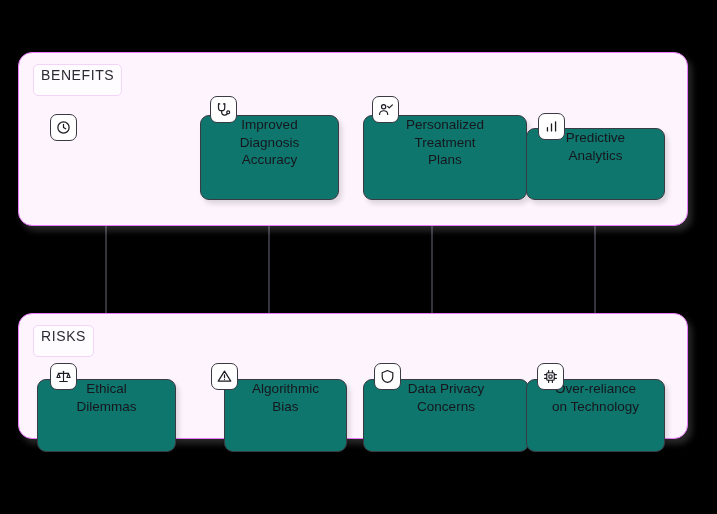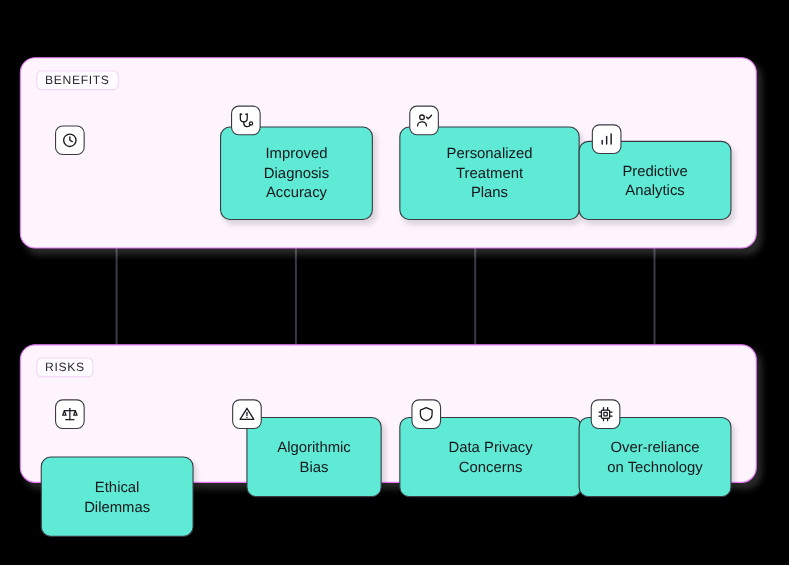--- a/index.html
+++ b/index.html
@@ -46,47 +46,46 @@
     text-decoration: underline;
   }
 
   .section-badge {
     position: absolute;
     left: 14px;
     top: 11px;
     background: #fefcff;
     border: 1.3px solid #f3d5f8;
     border-radius: 5px;
-    padding: 3px 7px 2px 7px;
-    font-size: 11px;
+    padding: 3px 7px 13px 7px;
+    font-size: 14px;
     letter-spacing: 0.6px;
     color: #2b2b33;
     line-height: 1;
     font-family: "Liberation Sans", sans-serif;
   }
 
   
   #connectors {
     position: absolute;
     left: 0; top: 0;
     width: 717px;
     height: 514px;
     pointer-events: none;
   }
 
   
   .card {
     position: absolute;
-    background: #5eead4;
+    background: #0f766e;
     border: 1.7px solid #3a3a44;
     border-radius: 9px;
     box-sizing: border-box;
     box-shadow: 3px 4px 5px rgba(0,0,0,0.13);
     display: flex;
-    align-items: center;
     justify-content: center;
   }
   .card-label {
     font-size: 13.5px;
     line-height: 17.5px;
     color: #16161c;
     text-align: center;
     padding: 0 12px;
     white-space: pre-line;
     font-family: "Liberation Sans", sans-serif;
@@ -178,21 +177,21 @@
 Analytics</span>
   </div>
   <div class="icon-chip" style="left:538px; top:113px;">
     <svg width="15" height="15" viewBox="0 0 24 24" fill="none" stroke="#1b1b22" stroke-width="2.1" stroke-linecap="round">
       <line x1="5.5" y1="19" x2="5.5" y2="14"></line>
       <line x1="12" y1="19" x2="12" y2="8"></line>
       <line x1="18.5" y1="19" x2="18.5" y2="4.5"></line>
     </svg>
   </div>
 
-  <div class="card" style="left:37px; top:379px; width:139px; height:73px;margin-top:36px;">
+  <div class="card" style="left:37px; top:379px; width:139px; height:73px;">
     <span class="card-label">Ethical
 Dilemmas</span>
   </div>
   <div class="icon-chip" style="left:50px; top:363px;">
     <svg width="15" height="15" viewBox="0 0 24 24" fill="none" stroke="#1b1b22" stroke-width="1.8" stroke-linecap="round" stroke-linejoin="round">
       <line x1="12" y1="3.5" x2="12" y2="20"></line>
       <line x1="6" y1="20" x2="18" y2="20"></line>
       <line x1="4" y1="7" x2="20" y2="7"></line>
       <path d="M4 7 L1.5 13.5 h5 Z"></path>
       <path d="M20 7 L17.5 13.5 h5 Z"></path>

